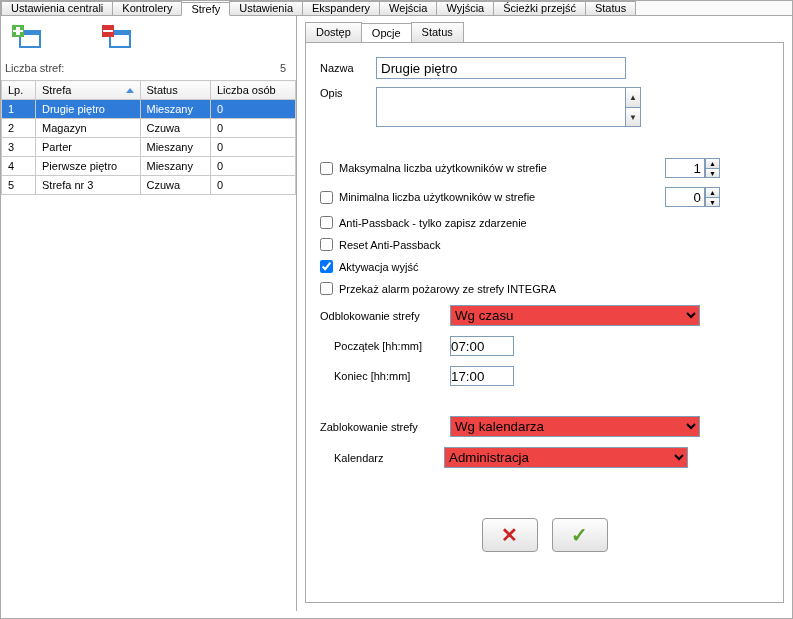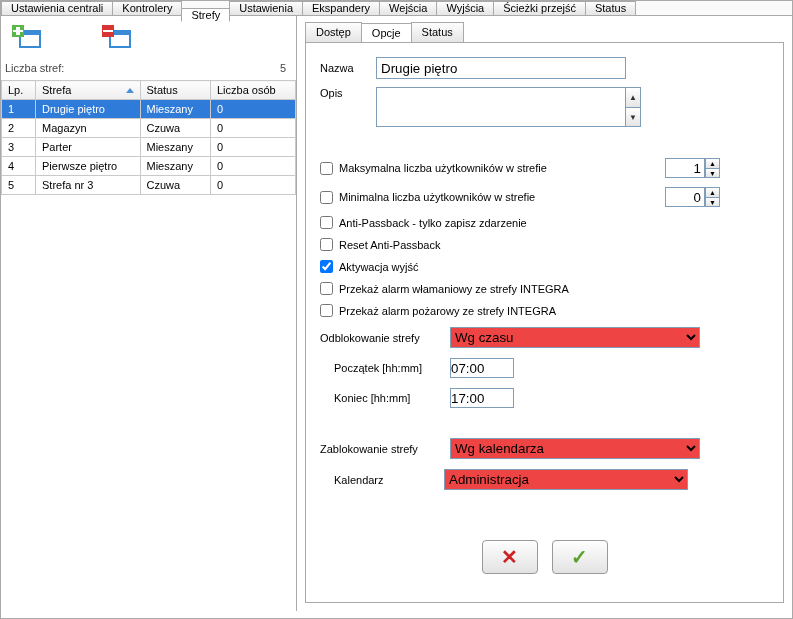--- a/index.html
+++ b/index.html
@@ -2,21 +2,21 @@
 <html><head>
 <meta charset="utf-8">
 <style>
   * { box-sizing: border-box; }
   html, body { margin: 0; padding: 0; font-family: Tahoma, Arial, sans-serif; font-size: 11px; color: #000; background: #fff; }
   .root { width: 793px; height: 619px; border: 1px solid #a9a9a9; background: #fff; position: relative; }
 
   
   .main-tabs { display: flex; border-bottom: 1px solid #a9a9a9; background: #fafafa; }
   .main-tabs .tab { padding: 0 9px; border: 1px solid #a9a9a9; border-bottom: none; margin-right: -1px; background: linear-gradient(#fdfdfd,#e5e5e5); cursor: default; }
-  .main-tabs .tab.active { background: #fff; font-weight: normal; position: relative; top: 7px; border-bottom: 1px solid #fff; }
+  .main-tabs .tab.active { background: #fff; font-weight: normal; position: relative; top: 1px; border-bottom: 1px solid #fff; }
 
   .split { display: flex; height: calc(100% - 22px); }
 
   
   .left-pane { width: 296px; border-right: 1px solid #a9a9a9; display: flex; flex-direction: column; }
   .toolbar { padding: 6px 6px 8px 6px; display: flex; gap: 50px; }
   .tool { width: 40px; height: 32px; display:flex; align-items:center; justify-content:center; }
   .count-row { display:flex; justify-content:space-between; padding: 0 10px 6px 4px; color:#444; }
   .table { border-collapse: collapse; width: 100%; }
   .table th, .table td { border: 1px solid #c9c9c9; padding: 3px 6px; text-align: left; font-weight: normal; }
@@ -197,24 +197,20 @@
         <div class="chk-row">
             <input type="checkbox" style="">
             <span>Reset Anti-Passback</span>
           </div>
         <div class="chk-row">
             <input type="checkbox" checked="" style="">
             <span>Aktywacja wyjść</span>
           </div>
         <div class="chk-row">
             <input type="checkbox" style="">
-            <span>Przekaż alarm włamaniowy ze strefy INTEGRA</span>
-          </div>
-        <div class="chk-row">
-            <input type="checkbox" style="">
             <span>Przekaż alarm pożarowy ze strefy INTEGRA</span>
           </div>
 
         <div class="wide-row">
           <span class="lbl2">Odblokowanie strefy</span>
           <select class="combo"><option>Wg czasu</option></select>
         </div>
         <div class="wide-row">
           <span class="indent-label">Początek [hh:mm]</span>
           <input class="time" type="text" value="07:00" style="">

